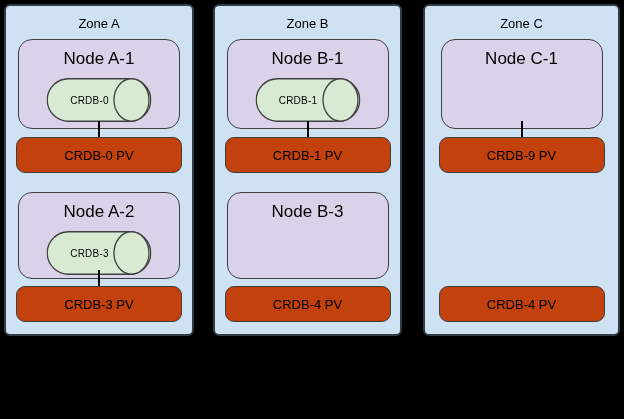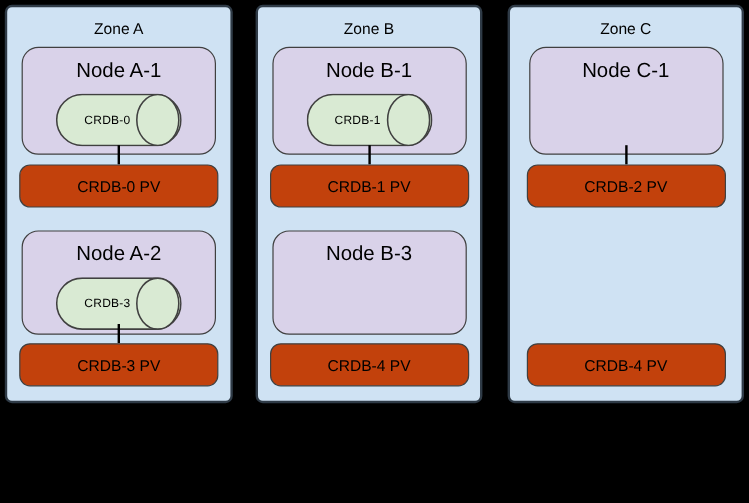--- a/index.html
+++ b/index.html
@@ -176,21 +176,21 @@
   </div>
 
   <div class="zone zone-c">
     <div class="zone-label">Zone C</div>
 
     <div class="node row1">
       <div class="node-label">Node C-1</div>
     </div>
     <div class="vline row1"></div>
     <div class="pv row1">
-      <span>CRDB-2 PV</span>
+      <span>CRDB-9 PV</span>
     </div>
 
     <div class="pv row2">
       <span>CRDB-4 PV</span>
     </div>
   </div>
 
 </div>
 
 </body></html>

